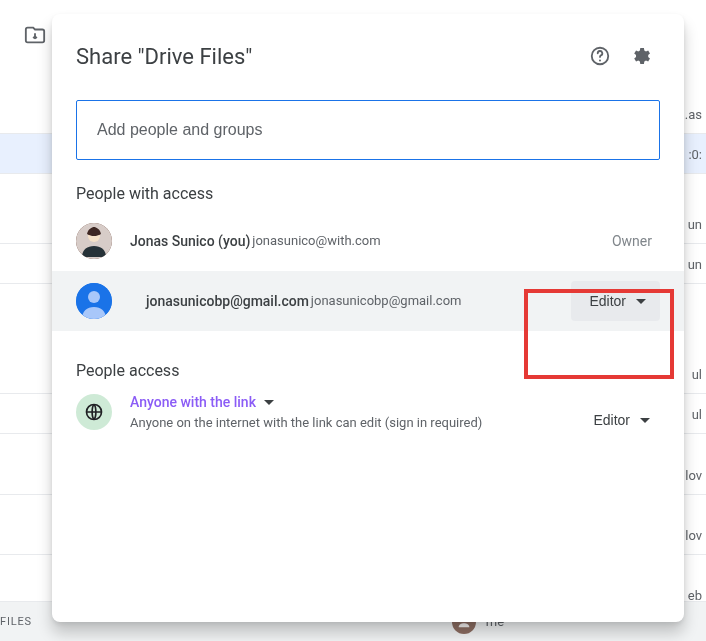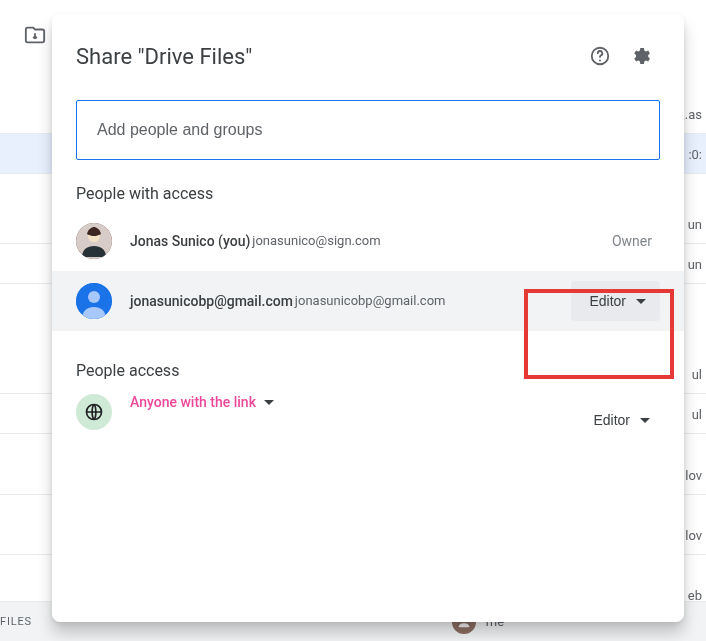--- a/index.html
+++ b/index.html
@@ -109,21 +109,21 @@
     position:absolute; border:4px solid #e53935; pointer-events:none;
   }
   .general-row {
     display:flex; align-items:flex-start; padding: 14px 24px 0 24px;
   }
   .globe-bubble {
     width:36px;height:36px;border-radius:50%;background:#ceead6;
     display:flex;align-items:center;justify-content:center;margin-right:18px;flex-shrink:0;color:#1e8e3e;
   }
   .ga-text{flex:1;}
-  .ga-top{display:flex;align-items:center;gap:8px;font-size:14px;color:#ec4899;font-weight:500;}
+  .ga-top{display:flex;align-items:center;gap:8px;font-size:14px;color:#8b5cf6;font-weight:500;}
   .ga-desc{font-size:13px;color:#5f6368;margin-top:4px;max-width:360px;line-height:1.4;}
   .modal-footer{
     margin-top:auto;
     padding: 24px;
     display:flex;align-items:center;
   }
   .copy-link-btn{
     height:40px;border:1px solid #dadce0;border-radius:20px;background:#fff;
     padding:0 22px 0 18px;display:flex;align-items:center;gap:10px;
     color:#1a73e8;font-size:14px;font-weight:500;cursor:pointer;
@@ -212,26 +212,26 @@
     <div class="avatar">
       <svg viewBox="0 0 36 36">
           <circle cx="18" cy="18" r="18" fill="#d7ccc8"></circle>
           <circle cx="18" cy="13" r="6" fill="#f5e1c8"></circle>
           <path d="M6 34c0-7 5-11 12-11s12 4 12 11" fill="#263238"></path>
           <path d="M11 11c1-5 5-7 7-7s6 2 7 7c0 0-3 2-7 2s-7-2-7-2z" fill="#3e2723"></path>
         </svg>
     </div>
     <div class="person-text">
       <span class="person-name">Jonas Sunico (you)</span>
-      <span class="person-email">jonasunico@sign.com</span>
+      <span class="person-email">jonasunico@with.com</span>
     </div>
     <span class="owner-badge">Owner</span>
   </div>
 
-  <div class="person-row hovered" style="position:relative;">
+  <div class="person-row hovered" style="position:relative;gap:16px;">
     <div class="avatar blue">
       <svg viewBox="0 0 36 36">
           <circle cx="18" cy="18" r="18" fill="#1a73e8"></circle>
           <circle cx="18" cy="14" r="6" fill="#a8c7fa"></circle>
           <path d="M6 36c0-8 5-12 12-12s12 4 12 12" fill="#a8c7fa"></path>
         </svg>
     </div>
     <div class="person-text">
       <span class="person-name">jonasunicobp@gmail.com</span>
       <span class="person-email">jonasunicobp@gmail.com</span>
@@ -249,20 +249,21 @@
       <svg width="20" height="20" viewBox="0 0 24 24">
           <circle cx="12" cy="12" r="9" stroke="#202124" stroke-width="2" fill="none"></circle>
           <path d="M3 12h18M12 3c3 3 3 15 0 18M12 3c-3 3-3 15 0 18" stroke="#202124" stroke-width="2" fill="none"></path>
         </svg>
     </div>
     <div class="ga-text">
       <div class="ga-top">
         <span>Anyone with the link</span>
         <span class="caret-down"></span>
       </div>
+      <div class="ga-desc">Anyone on the internet with the link can edit (sign in required)</div>
     </div>
     <button class="role-plain" style="margin-top:6px">
       <span>Editor</span>
       <span class="caret-down"></span>
     </button>
   </div>
 
 
   <div class="highlight-box" style="top:275px;left:472px;width:150px;height:90px"></div>
 </div>

